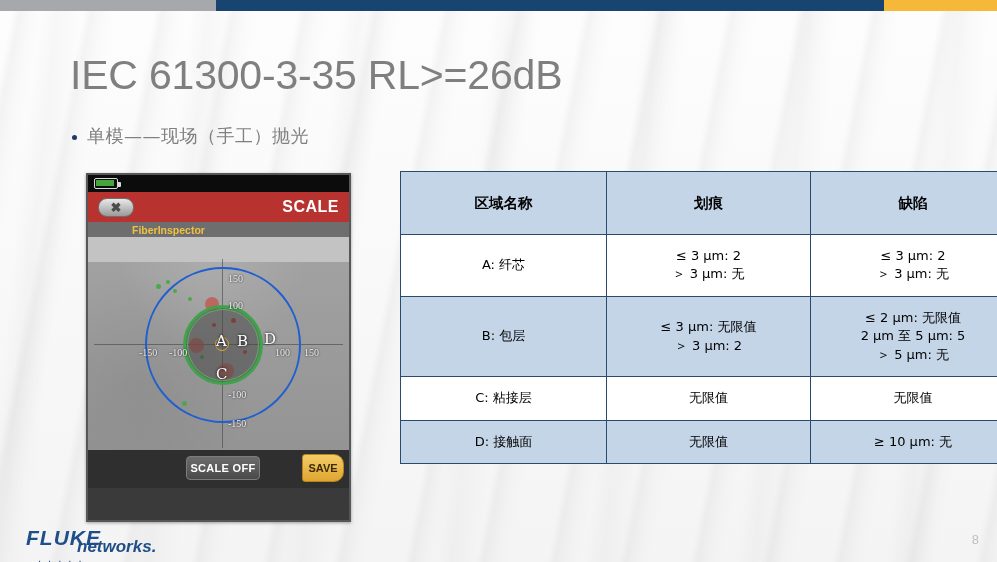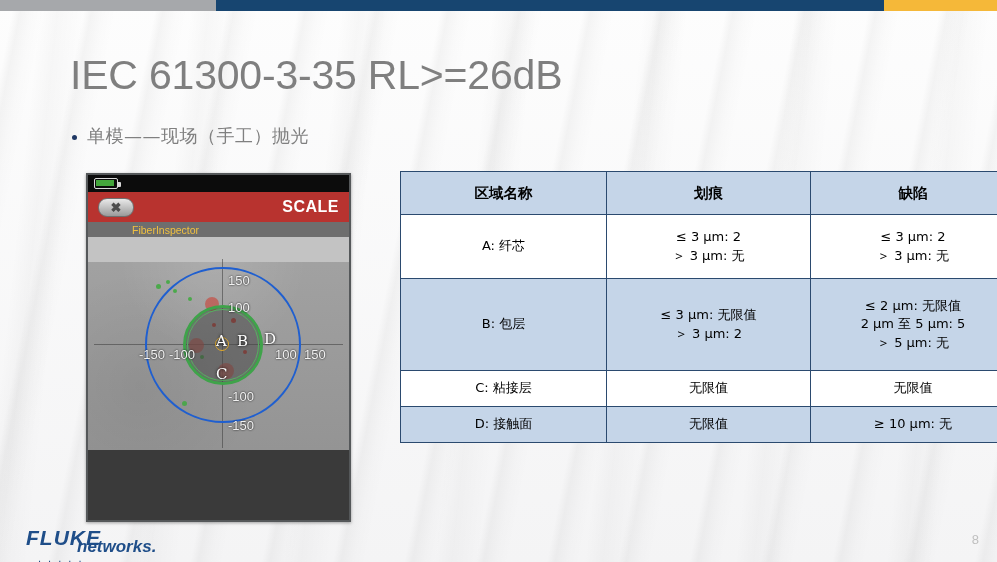--- a/index.html
+++ b/index.html
@@ -47,21 +47,21 @@
   #spec-table{
     position:absolute;left:400px;top:171px;width:588px;height:272px;z-index:6;
     border-collapse:collapse;table-layout:fixed;
     background:#ffffff;
   }
   #spec-table td,#spec-table th{
     border:1px solid #2b4a6f;
     text-align:center;vertical-align:middle;
     font-family:"DejaVu Sans",sans-serif;
     color:#000000;
-    padding:2px 4px;
+    padding:12px 4px;
   }
   #spec-table thead th{
     background:#c5d5e8;font-size:14.5px;font-weight:bold;height:38px;
   }
   #spec-table tbody td{font-size:13px;line-height:1.42;font-weight:normal;}
   #spec-table tbody tr.alt td{background:#c5d5e8;}
   #spec-table tbody tr.plain td{background:#ffffff;}
   .cell-lines span{display:block;white-space:nowrap;}
   .zone-name{white-space:nowrap;}
   .col-a{width:197px;}
@@ -82,33 +82,33 @@
   #failbar{height:30px;background:#b8332f;display:flex;align-items:center;justify-content:space-between;padding:0 10px;}
   #close-btn{
     width:36px;height:19px;border-radius:9px;
     background:linear-gradient(#e9e9e9,#9a9a9a);
     border:1px solid #6f6f6f;box-sizing:border-box;
     display:flex;align-items:center;justify-content:center;
     color:#4d4d4d;font-size:13px;font-weight:bold;line-height:1;
   }
   #fail-label{color:#ffffff;font-size:16px;font-weight:bold;letter-spacing:0.5px;}
   #appbar{height:15px;background:#6e6e6e;display:flex;align-items:center;padding-left:6px;}
-  #app-title{color:#f0c040;font-size:10.5px;font-weight:normal;padding-left:38px;}
+  #app-title{color:#f0c040;font-size:10.5px;font-weight:bold;padding-left:38px;}
   #scope{position:relative;height:213px;background:linear-gradient(#a9a9a9,#8f8f8f);overflow:hidden;}
   #scope-topband{position:absolute;left:0;top:0;width:100%;height:25px;background:#c3c3c3;}
   #scope-img{
     position:absolute;left:0;top:0;width:100%;height:100%;
     background:
       radial-gradient(circle at 48% 10%, rgba(255,255,255,0.12), rgba(0,0,0,0) 40%),
       radial-gradient(circle at 20% 70%, rgba(0,0,0,0.06), rgba(0,0,0,0) 45%),
       linear-gradient(#a3a3a3,#949494);
   }
   .axis-h{position:absolute;left:6px;right:6px;top:107px;height:1px;background:rgba(60,60,60,0.55);}
   .axis-v{position:absolute;top:22px;bottom:2px;left:134px;width:1px;background:rgba(60,60,60,0.55);}
-  .tick{position:absolute;color:#f2f2f2;font-size:13px;font-family:Liberation Sans, sans-serif;text-shadow:0 0 2px #000;}
+  .tick{position:absolute;color:#f2f2f2;font-size:10px;font-family:Liberation Serif, serif;text-shadow:0 0 2px #000;}
   
   .ring{position:absolute;border-radius:50%;box-sizing:border-box;}
   #ring-d{width:156px;height:156px;left:57px;top:30px;border:2px solid #1f5fd0;}
   #ring-b-outer{width:80px;height:80px;left:95px;top:68px;border:3px solid #3fa34a;background:rgba(70,70,70,0.55);}
   #ring-b-inner{width:72px;height:72px;left:99px;top:72px;border:1.5px solid #55b35f;}
   #ring-a{width:14px;height:14px;left:127px;top:100px;border:1.5px solid #e0a828;}
   .zone-letter{position:absolute;color:#ffffff;font-family:"DejaVu Serif",serif;font-size:15px;text-shadow:0 0 3px #000;}
   .defect{position:absolute;border-radius:50%;}
   #nextid-bar{height:38px;background:#6e6e6e;position:relative;}
   #nextid-text{position:absolute;left:7px;top:5px;font-size:11.5px;color:#111111;font-weight:bold;}
@@ -217,20 +217,24 @@
     <div class="tick" style="left:81px;top:110px;">-100</div>
     <div class="tick" style="left:187px;top:110px;">100</div>
     <div class="tick" style="left:216px;top:110px;">150</div>
     <div class="tick" style="left:140px;top:36px;">150</div>
     <div class="tick" style="left:140px;top:63px;">100</div>
     <div class="tick" style="left:140px;top:152px;">-100</div>
     <div class="tick" style="left:140px;top:181px;">-150</div>
   </div>
 
 
+  <div id="btnbar">
+    <div id="scale-btn">SCALE OFF</div>
+    <div id="save-btn">SAVE</div>
+  </div>
 </div>
 
 <table id="spec-table">
   <thead>
     <tr>
       <th class="col-a">区域名称</th>
       <th class="col-b">划痕</th>
       <th class="col-c">缺陷</th>
     </tr>
   </thead>

